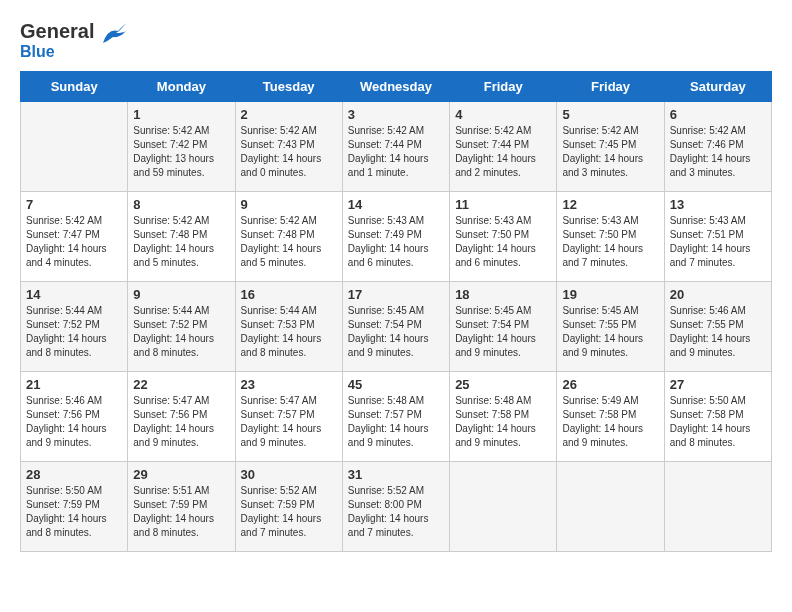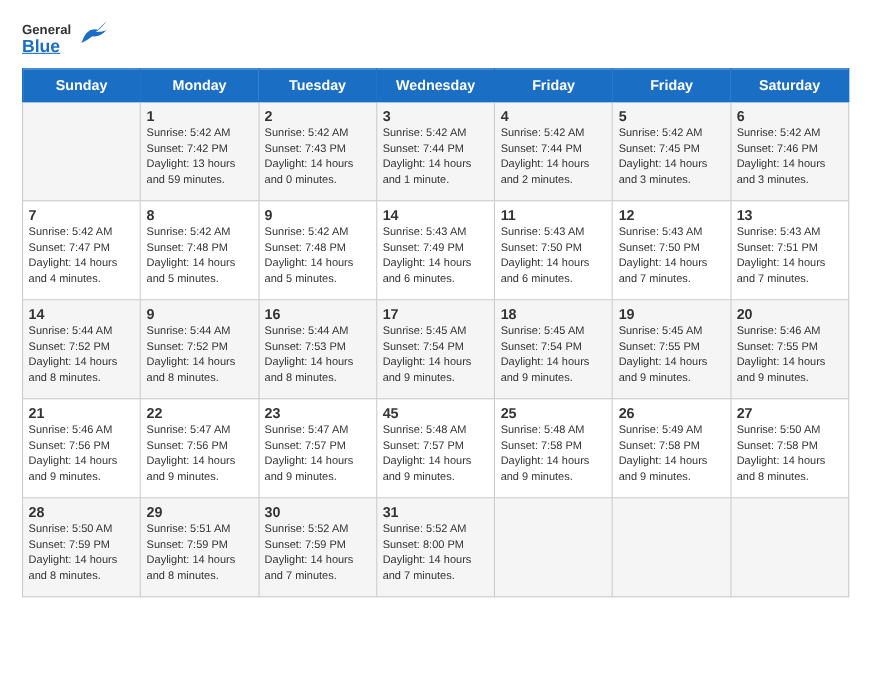--- a/index.html
+++ b/index.html
@@ -349,29 +349,28 @@
     display: flex;
     flex-direction: column;
     align-items: flex-start;
   }
   .logo-wrapper {
     display: flex;
     align-items: center;
     gap: 0;
   }
   .logo-text-general {
-    font-size: 12px;
+    font-size: 20px;
     font-weight: bold;
     color: #333;
     font-family: Arial, sans-serif;
   }
   .logo-text-blue {
     font-size: 16px;
     font-weight: bold;
     color: #1a6fc4;
     font-family: Arial, sans-serif;
-    text-decoration: underline;
   }
   .logo-bird {
     margin-left: 4px;
     margin-top: -10px;
   }
 </style>
 
 </body></html>

